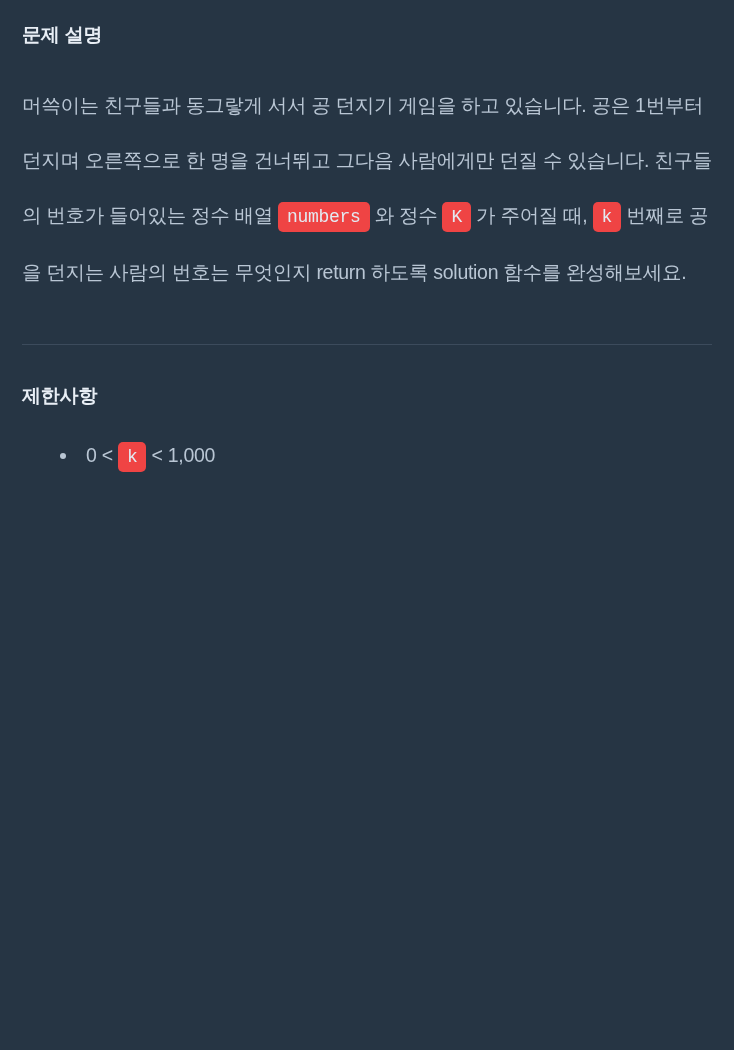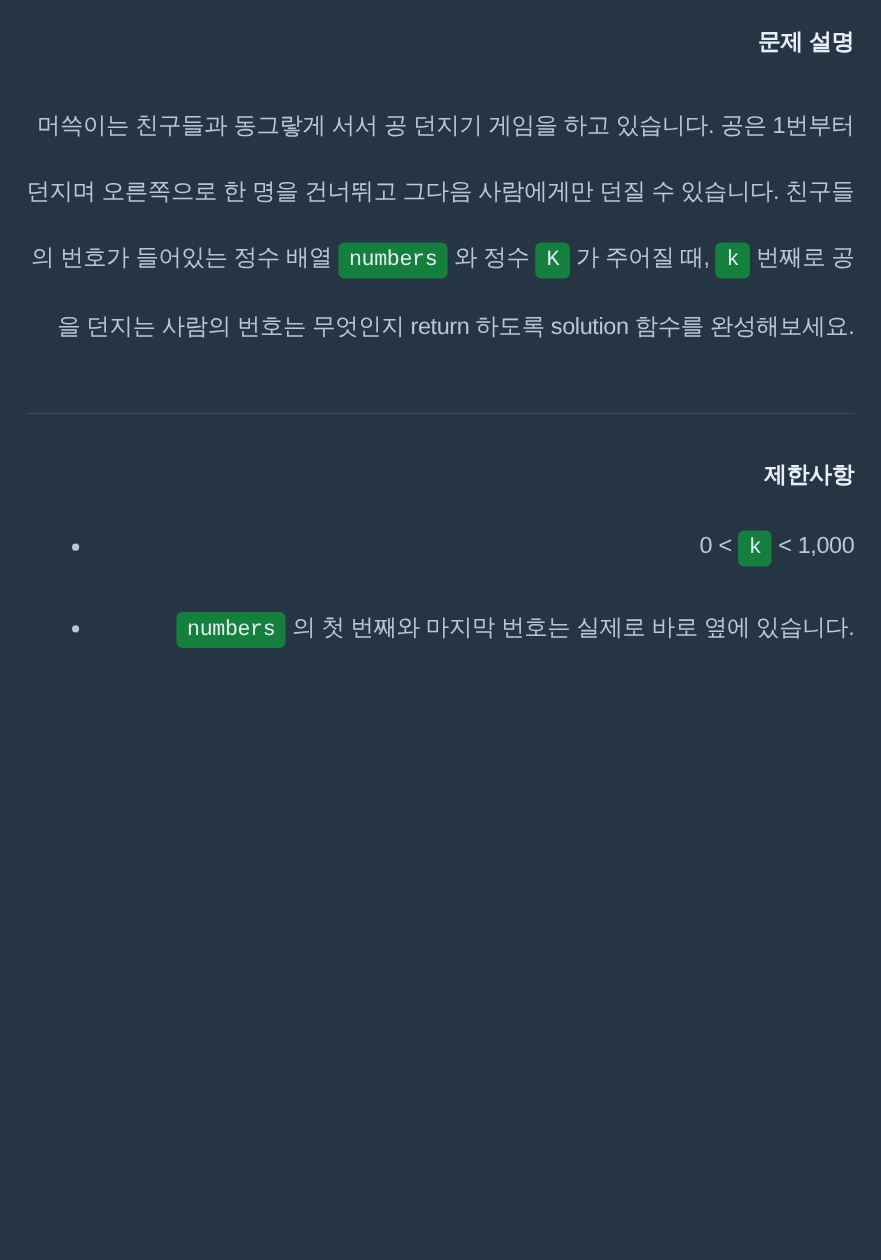--- a/index.html
+++ b/index.html
@@ -11,21 +11,20 @@
     width: 734px;
     min-height: 1050px;
     font-family: "Liberation Sans", sans-serif;
     color: #cfd8e3;
     -webkit-font-smoothing: antialiased;
   }
   .page {
     width: 734px;
     box-sizing: border-box;
     padding: 22px 22px 30px 22px;
-    text-align: right;
   }
   h2.section-title {
     font-size: 19px;
     font-weight: bold;
     color: #e8eef5;
     margin: 0 0 30px 0;
     letter-spacing: -0.2px;
   }
   .section-title.second {
     margin-top: 0;
@@ -33,21 +32,21 @@
   }
   p.body-text {
     font-size: 19.5px;
     line-height: 55px;
     color: #b9c6d4;
     margin: 0;
     letter-spacing: -0.3px;
   }
   code.inline {
     font-family: "Liberation Mono", monospace;
-    background: #15803d;
+    background: #ef4444;
     color: #e3eaf2;
     border-radius: 5px;
     padding: 5px 9px;
     font-size: 18px;
     white-space: nowrap;
   }
   hr.divider {
     border: none;
     border-top: 1px solid #3c4b5c;
     margin: 44px 0 38px 0;
@@ -85,16 +84,15 @@
   <h2 class="section-title">문제 설명</h2>
 
   <p class="body-text">머쓱이는 친구들과 동그랗게 서서 공 던지기 게임을 하고 있습니다. 공은 1번부터 던지며 오른쪽으로 한 명을 건너뛰고 그다음 사람에게만 던질 수 있습니다. 친구들의 번호가 들어있는 정수 배열 <code class="inline">numbers</code> 와 정수 <code class="inline">K</code> 가 주어질 때, <code class="inline">k</code> 번째로 공을 던지는 사람의 번호는 무엇인지 return 하도록 solution 함수를 완성해보세요.</p>
 
   <hr class="divider">
 
   <h2 class="section-title second">제한사항</h2>
 
   <ul class="constraints">
       <li>0 &lt; <code class="inline">k</code> &lt; 1,000</li>
-      <li><code class="inline">numbers</code> 의 첫 번째와 마지막 번호는 실제로 바로 옆에 있습니다.</li>
     </ul>
 
 </div>
 
 </body></html>

